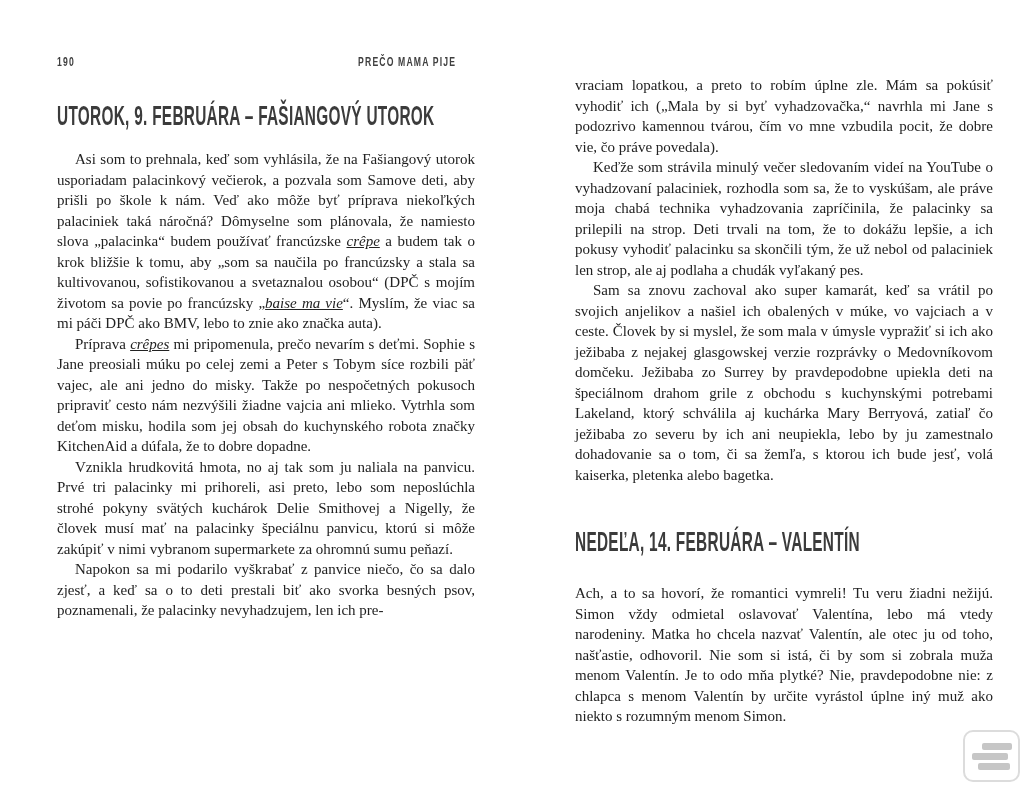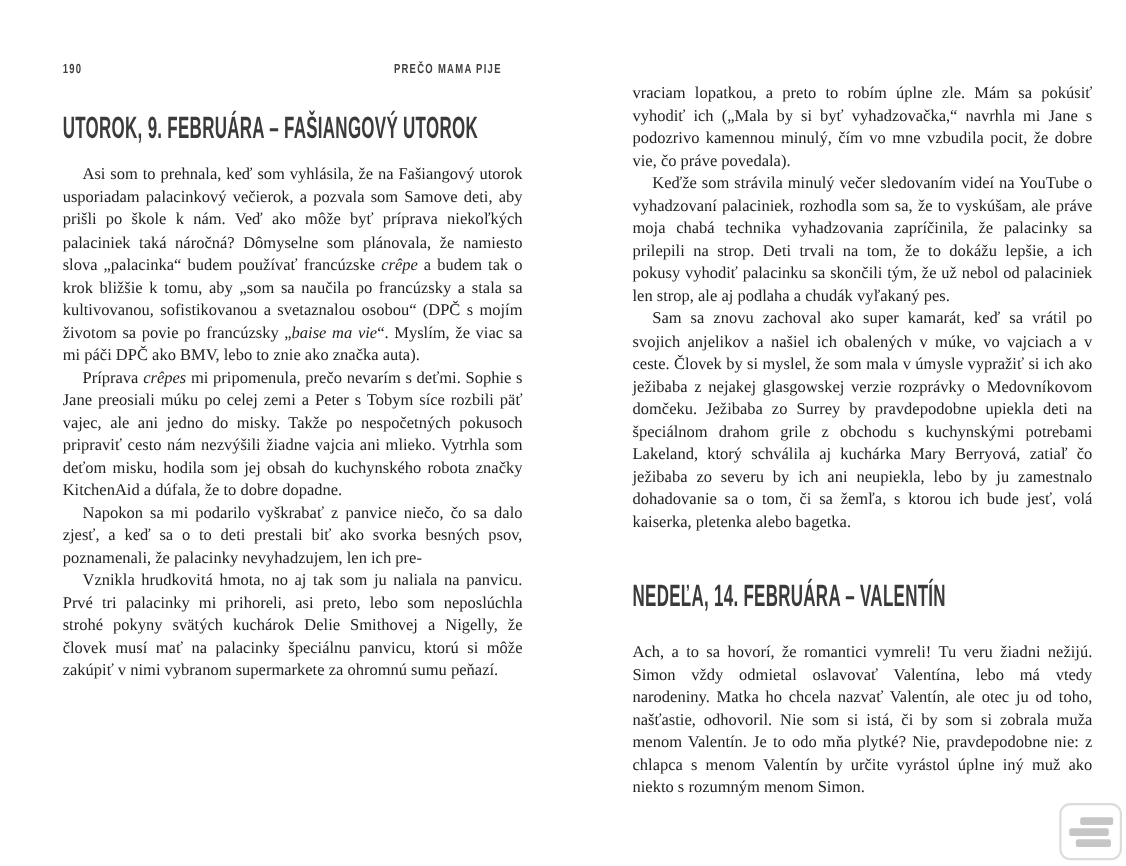--- a/index.html
+++ b/index.html
@@ -71,21 +71,21 @@
   .page-right .page-body { margin-top: 20px; }
 
   .body-paragraph {
     margin: 0;
     font-size: 15px;
     line-height: 20.5px;
     text-align: justify;
     color: #222222;
   }
   .body-paragraph.indent { text-indent: 18px; }
-  .body-paragraph em { font-style: italic; }
+  .body-paragraph em { font-style: italic; text-decoration: underline; }
 
   
   .page-body .chapter-heading.mid { margin: 42px 0 26px 0; text-align: right; }
 
   .bookstore-badge {
     position: absolute;
     left: 963px;
     top: 730px;
     width: 57px;
     height: 52px;
@@ -115,28 +115,28 @@
 
   <div class="page page-left">
     <div class="running-header">
       <span class="page-num pos-left"><span class="condensed-sm">190</span></span>
       <span class="running-title"><span class="condensed-sm">PREČO MAMA PIJE</span></span>
     </div>
     <div class="page-body">
         <h2 class="chapter-heading"><span class="condensed">UTOROK, 9. FEBRUÁRA – FAŠIANGOVÝ UTOROK</span></h2>
         <p class="body-paragraph indent"><span>Asi som to prehnala, keď som vyhlásila, že na Fašiangový utorok usporiadam palacinkový večierok, a pozvala som Samove deti, aby prišli po škole k nám. Veď ako môže byť príprava niekoľkých palaciniek taká náročná? Dômyselne som plánovala, že namiesto slova „palacinka“ budem používať francúzske </span><em>crêpe</em><span> a budem tak o krok bližšie k tomu, aby „som sa naučila po francúzsky a stala sa kultivovanou, sofistikovanou a svetaznalou osobou“ (DPČ s mojím životom sa povie po francúzsky „</span><em>baise ma vie</em><span>“. Myslím, že viac sa mi páči DPČ ako BMV, lebo to znie ako značka auta).</span></p>
         <p class="body-paragraph indent"><span>Príprava </span><em>crêpes</em><span> mi pripomenula, prečo nevarím s deťmi. Sophie s Jane preosiali múku po celej zemi a Peter s Tobym síce rozbili päť vajec, ale ani jedno do misky. Takže po nespočetných pokusoch pripraviť cesto nám nezvýšili žiadne vajcia ani mlieko. Vytrhla som deťom misku, hodila som jej obsah do kuchynského robota značky KitchenAid a dúfala, že to dobre dopadne.</span></p>
+        <p class="body-paragraph indent"><span>Vznikla hrudkovitá hmota, no aj tak som ju naliala na panvicu. Prvé tri palacinky mi prihoreli, asi preto, lebo som neposlúchla strohé pokyny svätých kuchárok Delie Smithovej a Nigelly, že človek musí mať na palacinky špeciálnu panvicu, ktorú si môže zakúpiť v nimi vybranom supermarkete za ohromnú sumu peňazí.</span></p>
         <p class="body-paragraph indent"><span>Napokon sa mi podarilo vyškrabať z panvice niečo, čo sa dalo zjesť, a keď sa o to deti prestali biť ako svorka besných psov, poznamenali, že palacinky nevyhadzujem, len ich pre-</span></p>
-        <p class="body-paragraph indent"><span>Vznikla hrudkovitá hmota, no aj tak som ju naliala na panvicu. Prvé tri palacinky mi prihoreli, asi preto, lebo som neposlúchla strohé pokyny svätých kuchárok Delie Smithovej a Nigelly, že človek musí mať na palacinky špeciálnu panvicu, ktorú si môže zakúpiť v nimi vybranom supermarkete za ohromnú sumu peňazí.</span></p>
       </div>
   </div>
 
   <div class="page page-right">
     <div class="page-body">
-        <p class="body-paragraph"><span>vraciam lopatkou, a preto to robím úplne zle. Mám sa pokúsiť vyhodiť ich („Mala by si byť vyhadzovačka,“ navrhla mi Jane s podozrivo kamennou minulý, čím vo mne vzbudila pocit, že dobre vie, čo práve povedala).</span></p>
+        <p class="body-paragraph"><span>vraciam lopatkou, a preto to robím úplne zle. Mám sa pokúsiť vyhodiť ich („Mala by si byť vyhadzovačka,“ navrhla mi Jane s podozrivo kamennou tvárou, čím vo mne vzbudila pocit, že dobre vie, čo práve povedala).</span></p>
         <p class="body-paragraph indent"><span>Keďže som strávila minulý večer sledovaním videí na YouTube o vyhadzovaní palaciniek, rozhodla som sa, že to vyskúšam, ale práve moja chabá technika vyhadzovania zapríčinila, že palacinky sa prilepili na strop. Deti trvali na tom, že to dokážu lepšie, a ich pokusy vyhodiť palacinku sa skončili tým, že už nebol od palaciniek len strop, ale aj podlaha a chudák vyľakaný pes.</span></p>
         <p class="body-paragraph indent"><span>Sam sa znovu zachoval ako super kamarát, keď sa vrátil po svojich anjelikov a našiel ich obalených v múke, vo vajciach a v ceste. Človek by si myslel, že som mala v úmysle vypražiť si ich ako ježibaba z nejakej glasgowskej verzie rozprávky o Medovníkovom domčeku. Ježibaba zo Surrey by pravdepodobne upiekla deti na špeciálnom drahom grile z obchodu s kuchynskými potrebami Lakeland, ktorý schválila aj kuchárka Mary Berryová, zatiaľ čo ježibaba zo severu by ich ani neupiekla, lebo by ju zamestnalo dohadovanie sa o tom, či sa žemľa, s ktorou ich bude jesť, volá kaiserka, pletenka alebo bagetka.</span></p>
         <h2 class="chapter-heading mid"><span class="condensed">NEDEĽA, 14. FEBRUÁRA – VALENTÍN</span></h2>
         <p class="body-paragraph"><span>Ach, a to sa hovorí, že romantici vymreli! Tu veru žiadni nežijú. Simon vždy odmietal oslavovať Valentína, lebo má vtedy narodeniny. Matka ho chcela nazvať Valentín, ale otec ju od toho, našťastie, odhovoril. Nie som si istá, či by som si zobrala muža menom Valentín. Je to odo mňa plytké? Nie, pravdepodobne nie: z chlapca s menom Valentín by určite vyrástol úplne iný muž ako niekto s rozumným menom Simon.</span></p>
       </div>
   </div>
 
   <div class="bookstore-badge">
     <span class="badge-bar b1"></span>
     <span class="badge-bar b2"></span>

